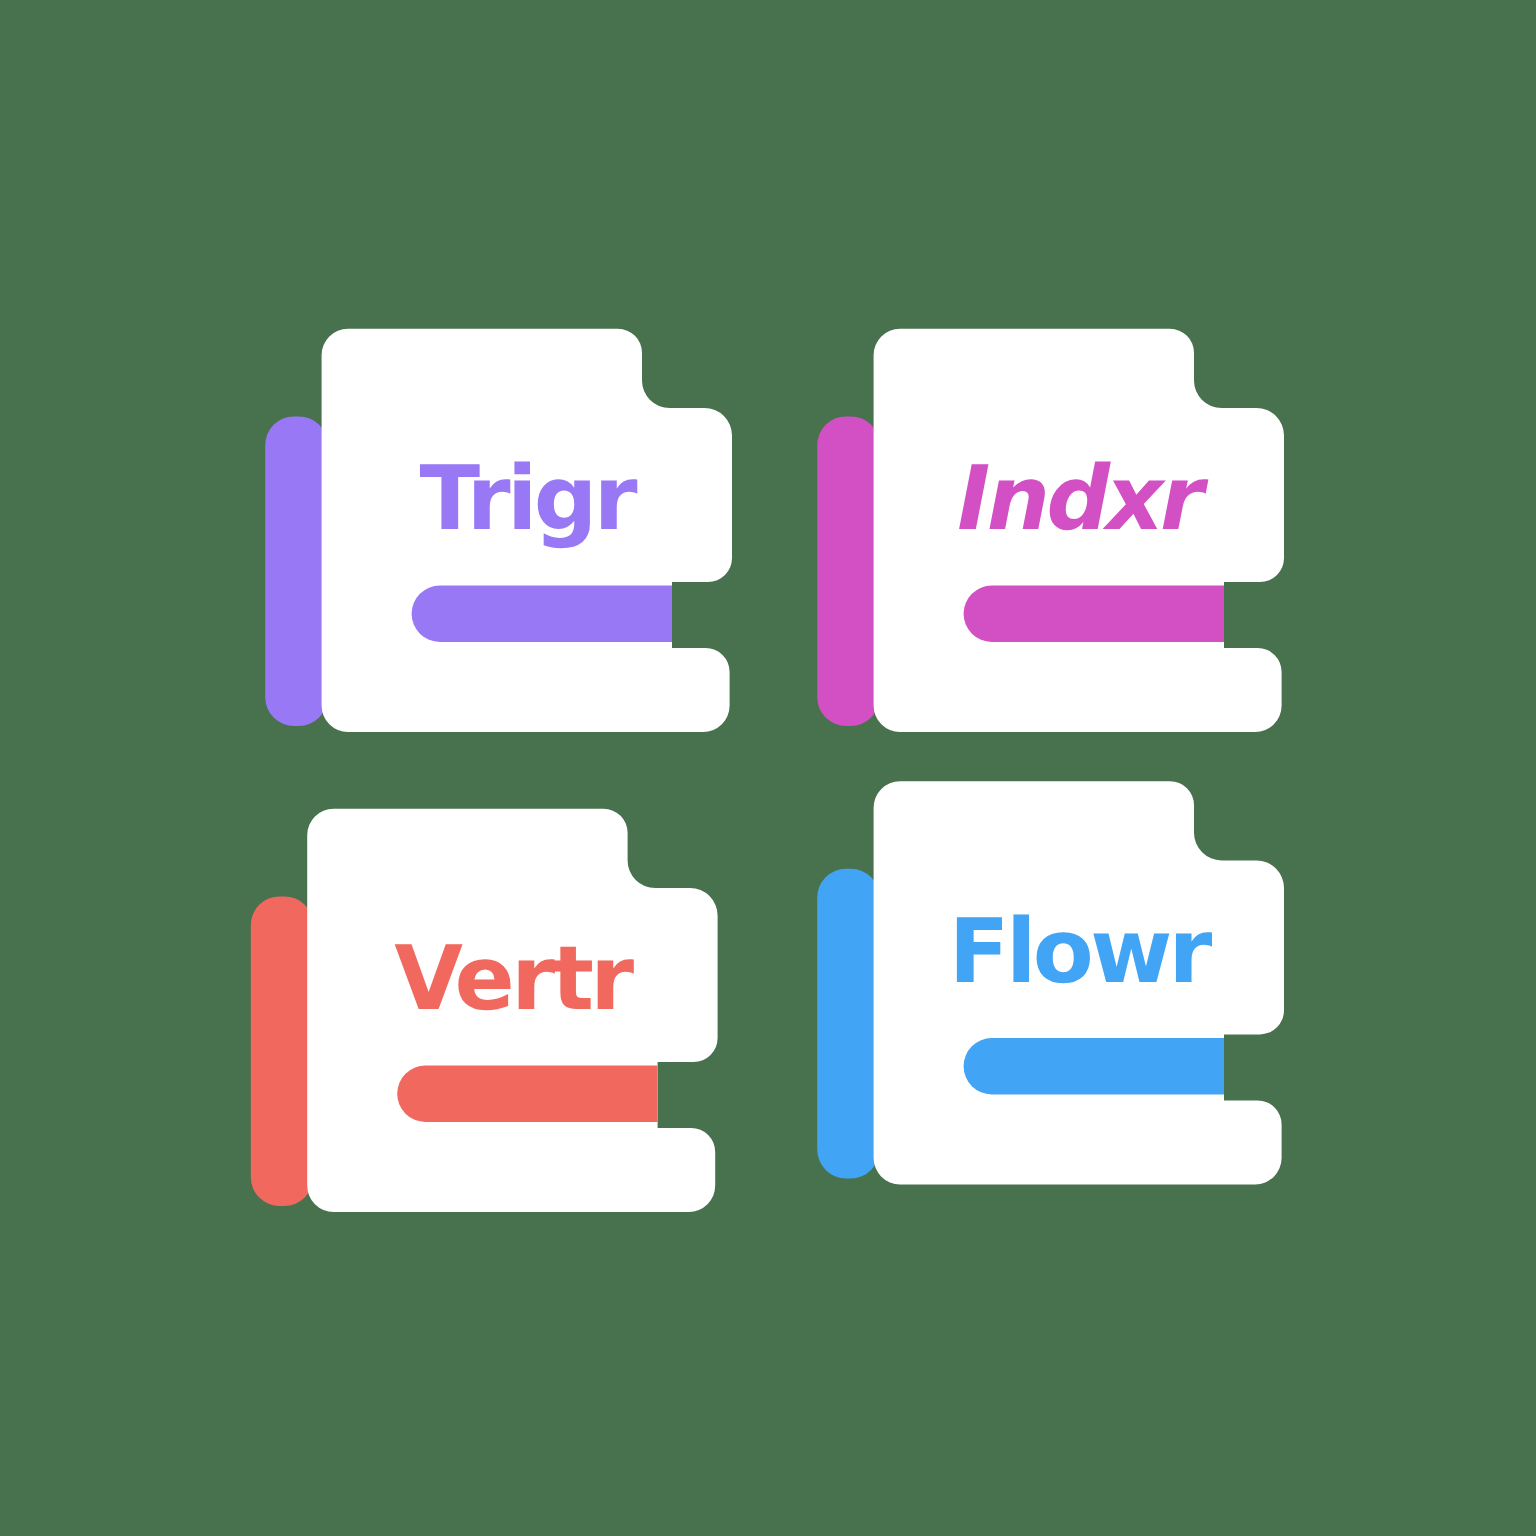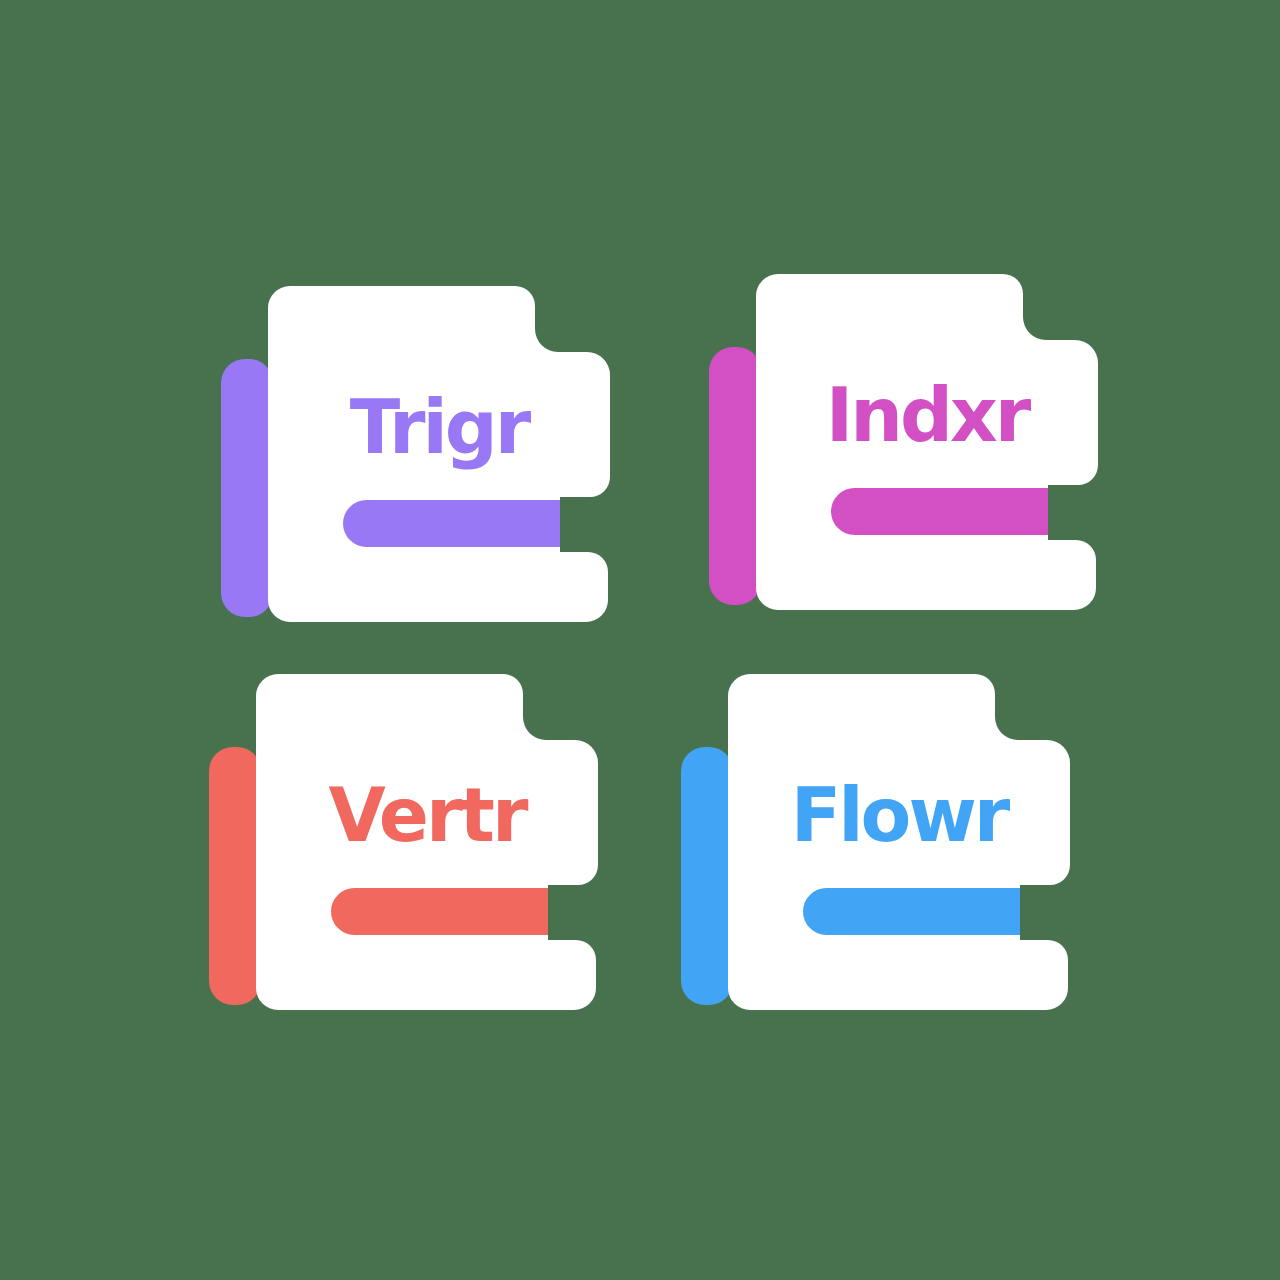--- a/index.html
+++ b/index.html
@@ -17,24 +17,24 @@
   .logo-card {
     position: absolute;
     width: 392px;
     height: 340px;
   }
   .logo-card svg {
     display: block;
     width: 392px;
     height: 340px;
   }
-  .pos-top-left     { left: 220px; top: 284px; }
-  .pos-top-right    { left: 708px; top: 272px; }
+  .pos-top-left     { left: 220px; top: 272px; }
+  .pos-top-right    { left: 680px; top: 272px; font-style: italic; }
   .pos-bottom-left  { left: 208px; top: 672px; }
-  .pos-bottom-right { left: 680px; top: 672px; text-decoration: underline; }
+  .pos-bottom-right { left: 680px; top: 649px; text-decoration: underline; }
   .wordmark {
     font-family: "DejaVu Sans", sans-serif;
     font-weight: 700;
   }
 </style>
 </head>
 <body bgcolor="#48724E">
 
 <div class="logo-card pos-top-left">
   <svg viewBox="0 0 392 340" xmlns="http://www.w3.org/2000/svg">

